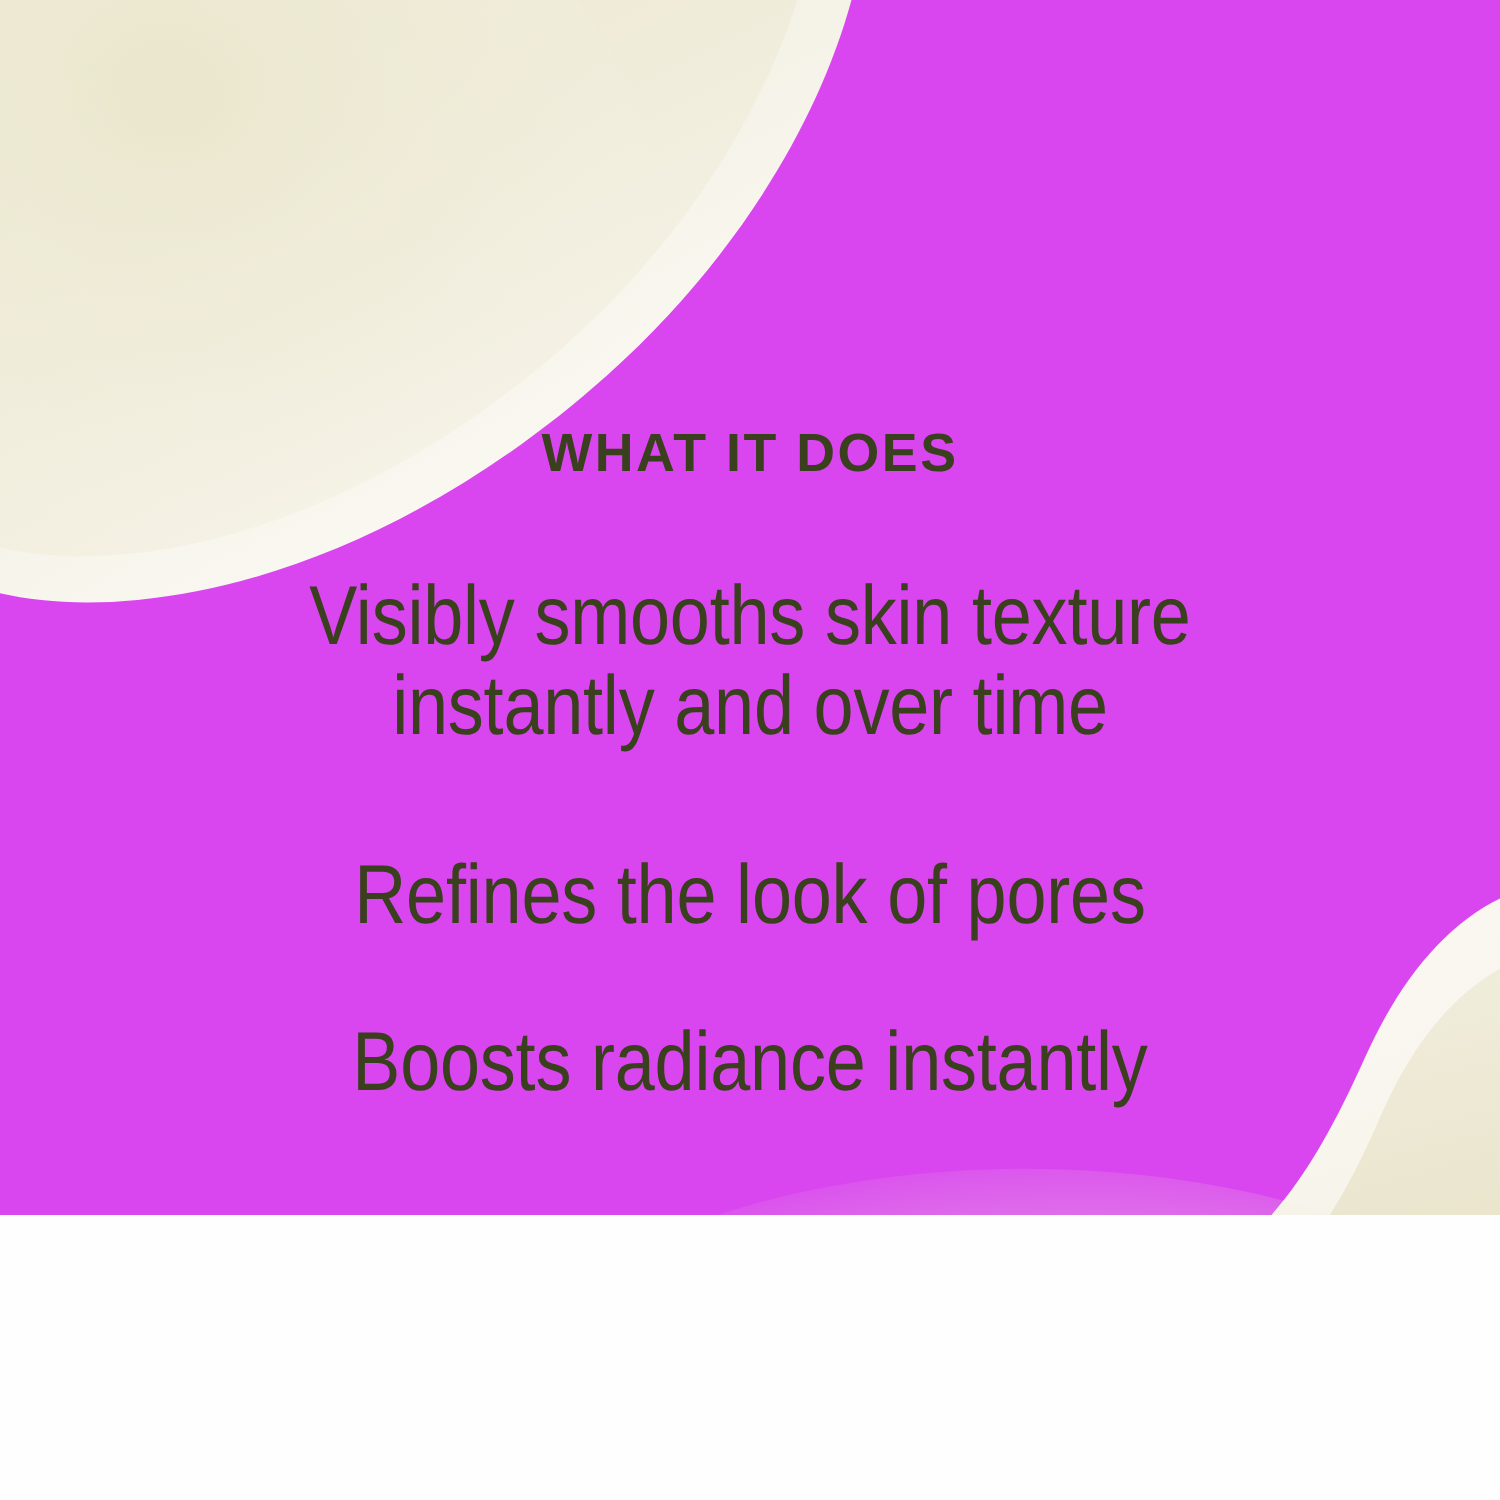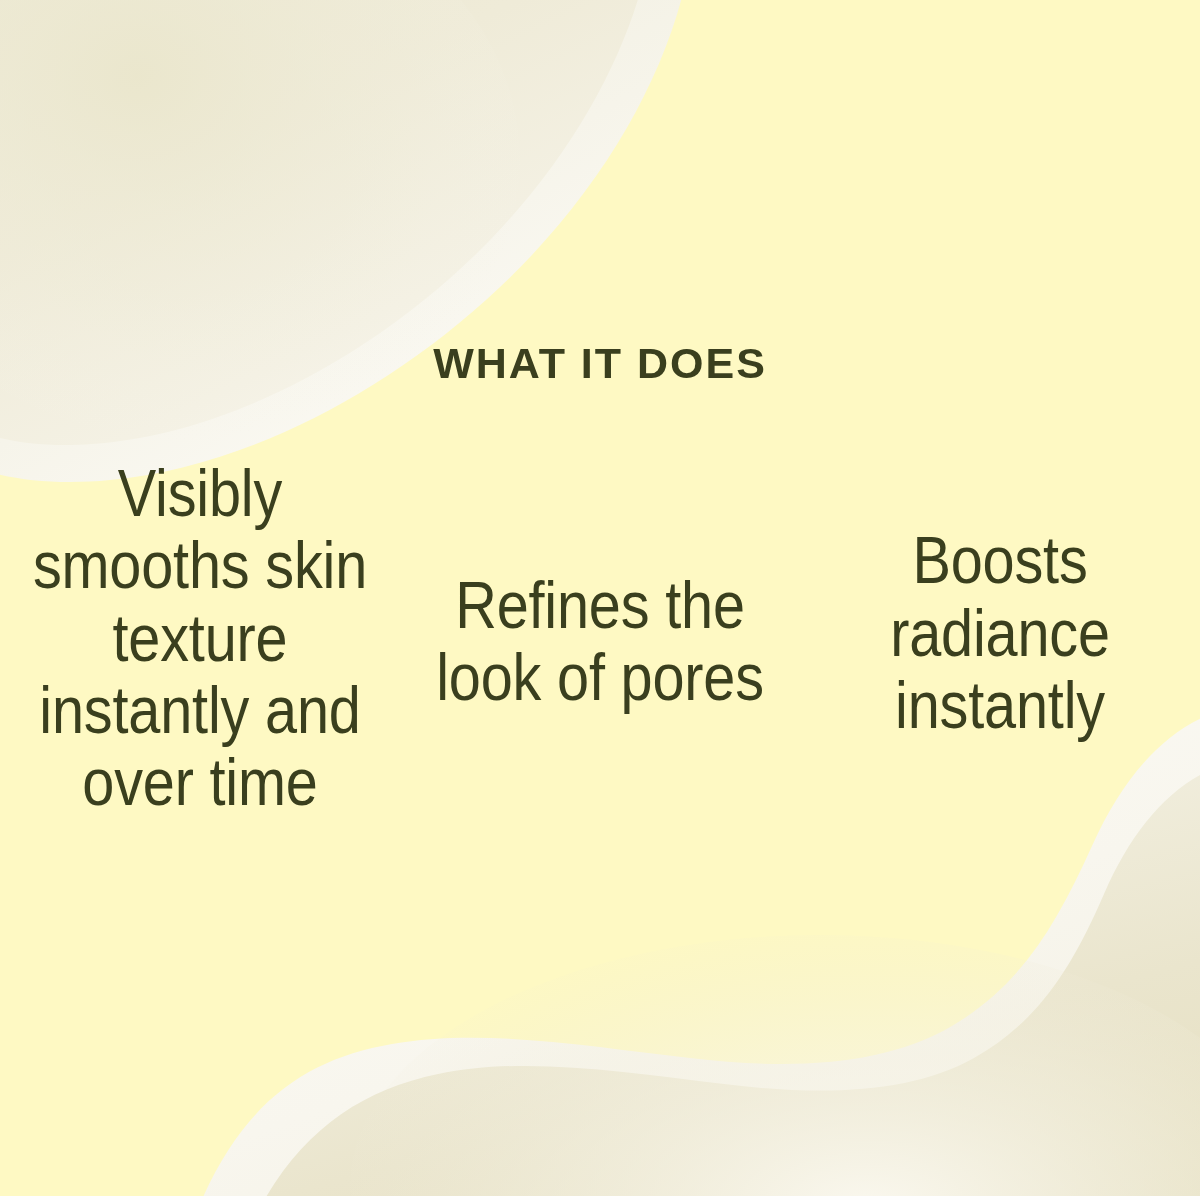--- a/index.html
+++ b/index.html
@@ -11,22 +11,22 @@
     width: 1200px;
     height: 1200px;
     background: #FEFEFE;
     font-family: "Liberation Sans", sans-serif;
     overflow: hidden;
   }
 
   #stage {
     position: relative;
     width: 1200px;
-    height: 1196px;
-    background: #fef9c3;
+    height: 972px;
+    background: #d946ef;
     overflow: hidden;
   }
 
   
   #blob-layer {
     position: absolute;
     inset: 0;
     width: 1200px;
     height: 1200px;
     pointer-events: none;
@@ -56,21 +56,21 @@
     text-align: center;
     white-space: nowrap;
   }
 
   .benefit-list {
     margin: 0;
     padding: 0;
     list-style: none;
     width: 1200px;
     display: flex;
-    flex-direction: row;
+    flex-direction: column;
     align-items: center;
   }
 
   .benefit {
     color: #3A3F1E;
     font-family: "Liberation Sans Narrow", "Liberation Sans", sans-serif;
     font-weight: 400;
     font-size: 67px;
     line-height: 1.08;
     text-align: center;

